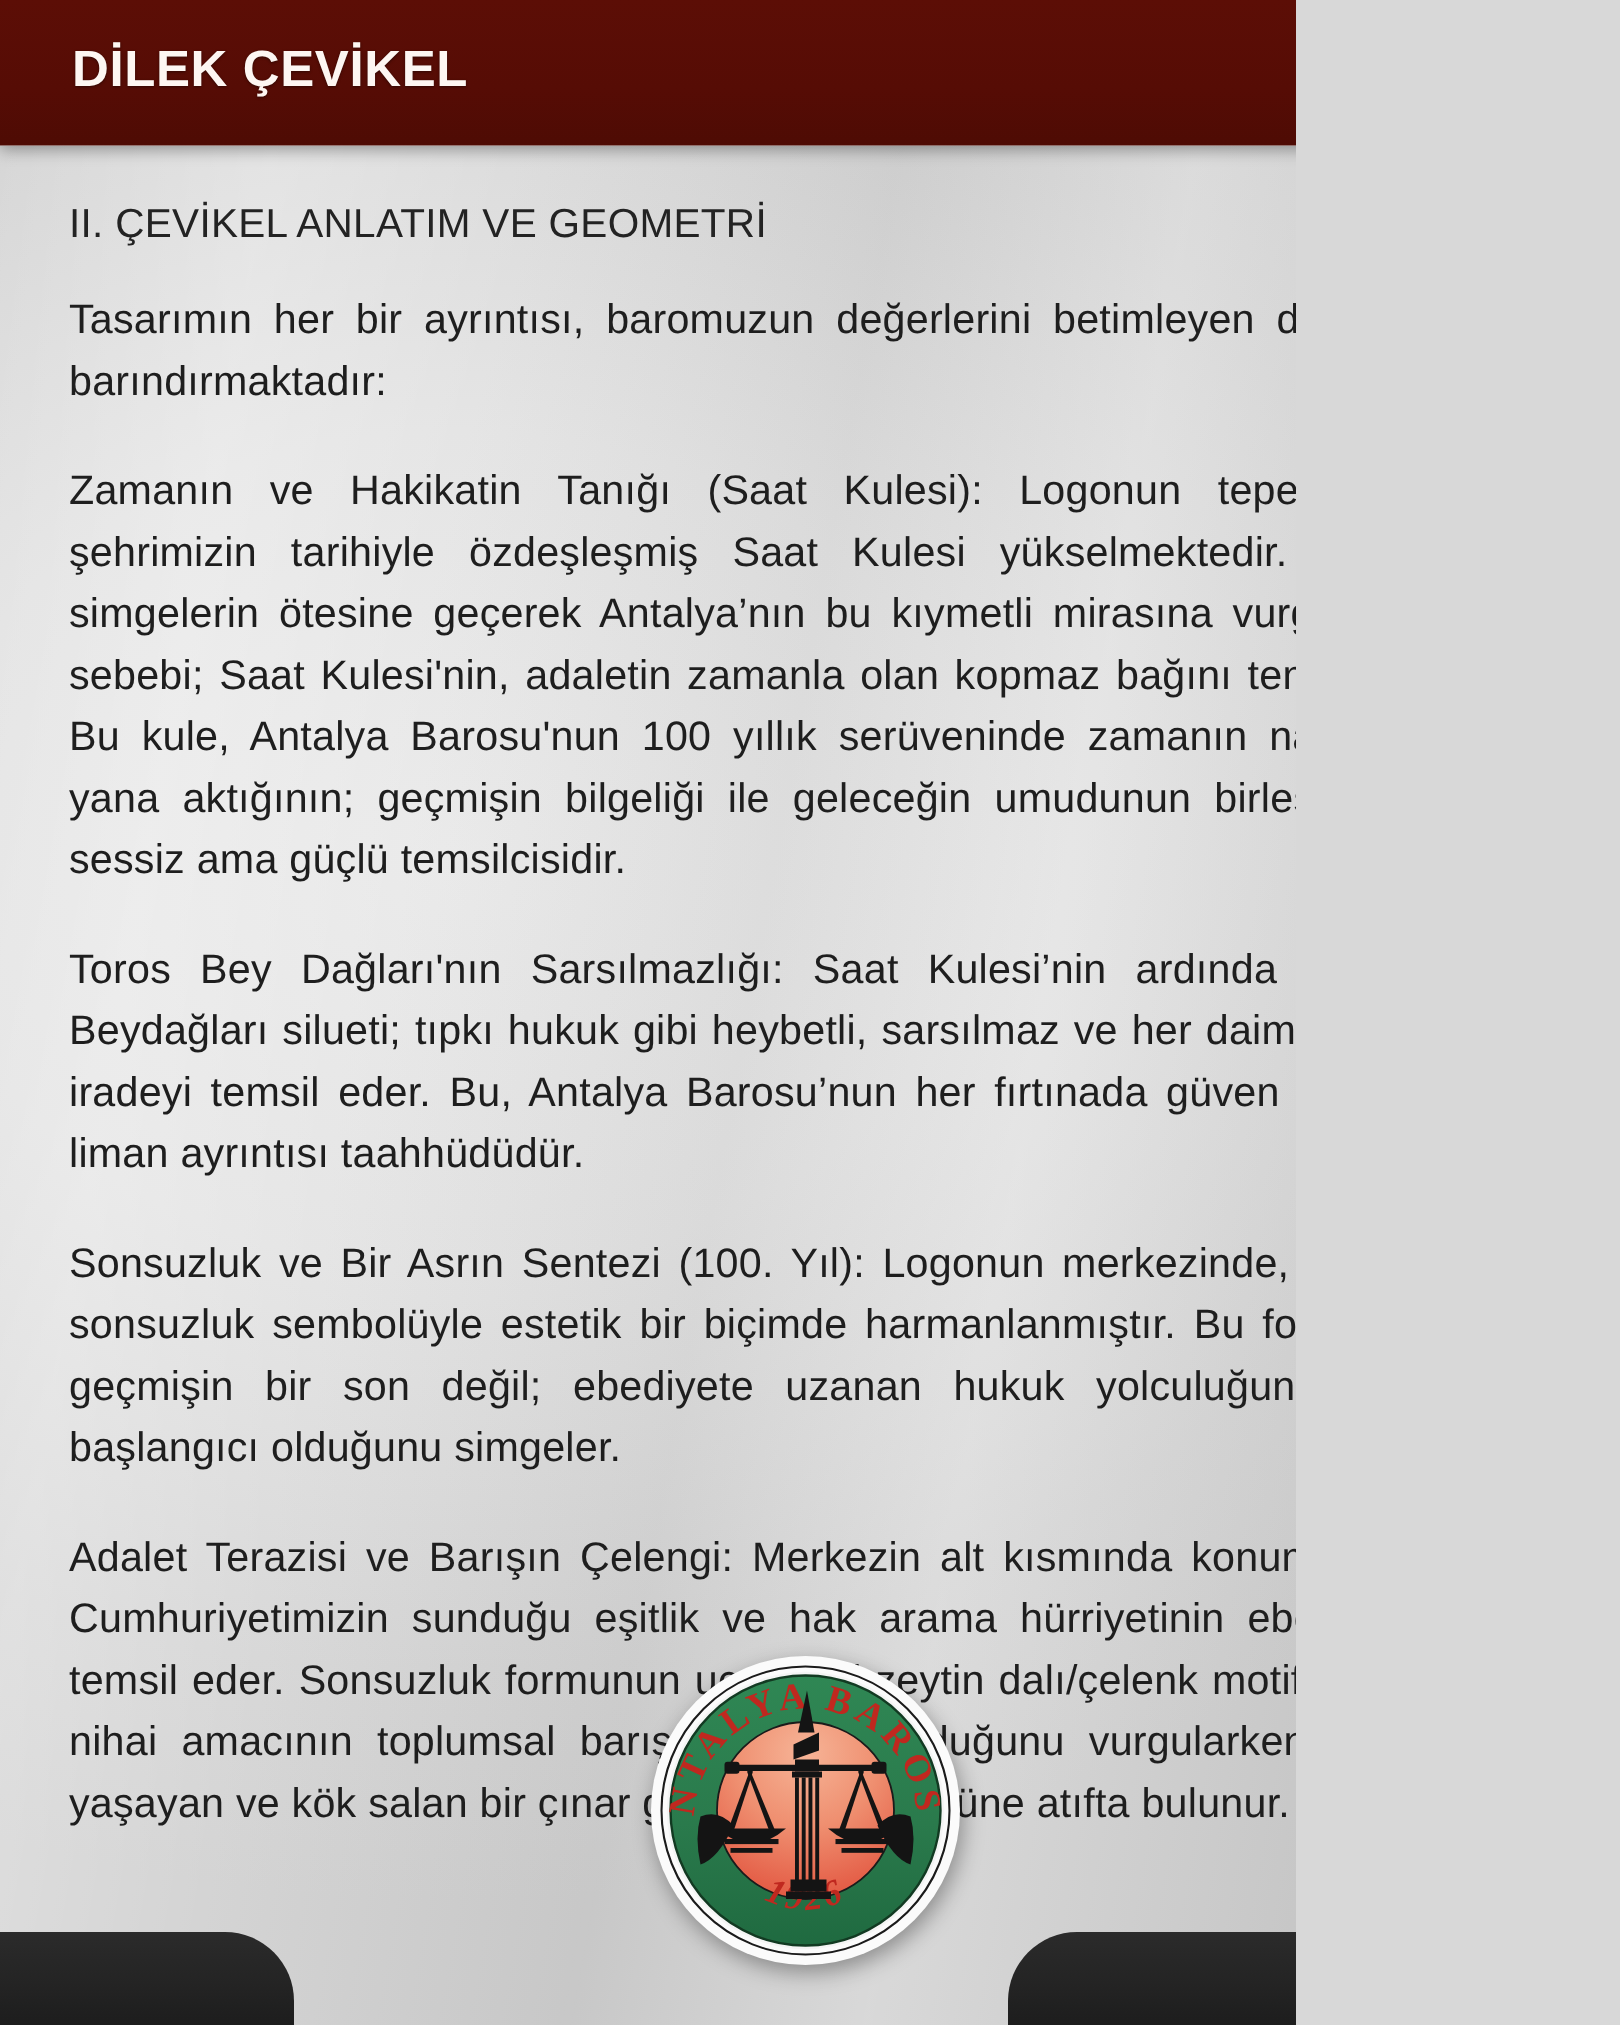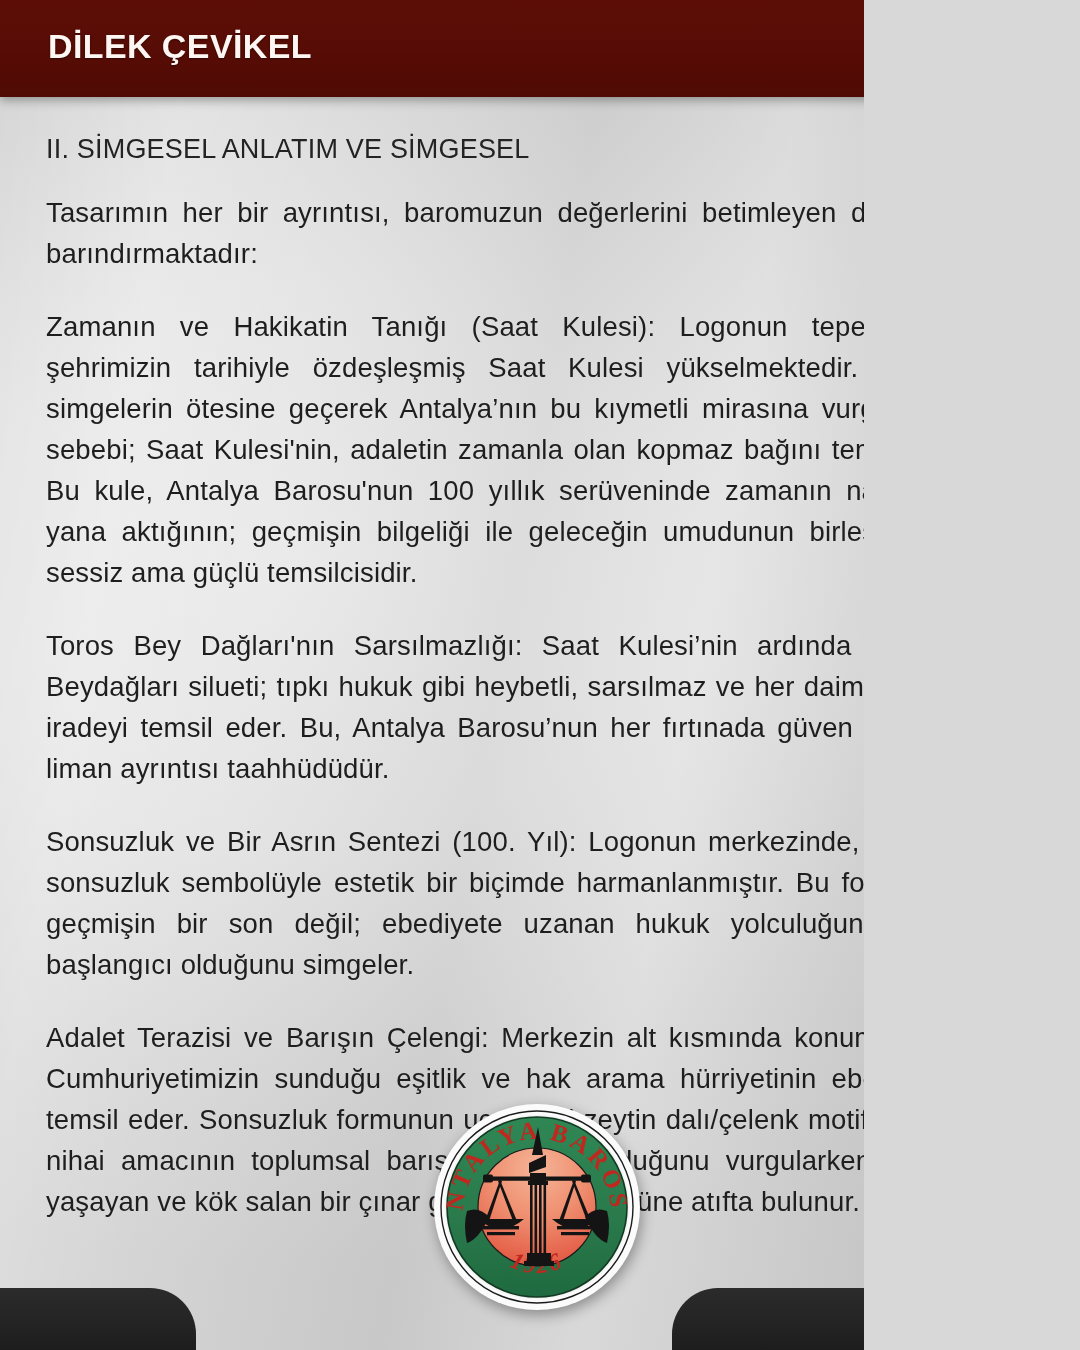--- a/index.html
+++ b/index.html
@@ -153,21 +153,21 @@
 
 <div id="slide">
 
   <div class="header-bar">
     <div class="header-inner">
       <div class="header-title left">DİLEK ÇEVİKEL</div>
     </div>
   </div>
 
   <div class="content">
-    <h2 class="section-heading">II. SİMGESEL ANLATIM VE SİMGESEL</h2>
+    <h2 class="section-heading">II. ÇEVİKEL ANLATIM VE GEOMETRİ</h2>
 
     <div id="par-list">
       <p class="body-par">Tasarımın her bir ayrıntısı, baromuzun değerlerini betimleyen derin anlamlar barındırmaktadır:</p>
       <p class="body-par">Zamanın ve Hakikatin Tanığı (Saat Kulesi): Logonun tepe noktasında, şehrimizin tarihiyle özdeşleşmiş Saat Kulesi yükselmektedir. Klasikleşmiş simgelerin ötesine geçerek Antalya’nın bu kıymetli mirasına vurgu yapmamın sebebi; Saat Kulesi'nin, adaletin zamanla olan kopmaz bağını temsil etmesidir. Bu kule, Antalya Barosu'nun 100 yıllık serüveninde zamanın nasıl adaletten yana aktığının; geçmişin bilgeliği ile geleceğin umudunun birleştiği noktanın sessiz ama güçlü temsilcisidir.</p>
       <p class="body-par">Toros Bey Dağları'nın   Sarsılmazlığı: Saat Kulesi’nin ardında uzanan karlı Beydağları silueti;  tıpkı hukuk gibi heybetli, sarsılmaz ve her daim dimdik duran iradeyi temsil eder. Bu, Antalya Barosu’nun her fırtınada güven veren adil bir liman ayrıntısı taahhüdüdür.</p>
       <p class="body-par">Sonsuzluk ve Bir Asrın Sentezi (100. Yıl): Logonun merkezinde, "200" rakamı sonsuzluk sembolüyle estetik bir biçimde harmanlanmıştır. Bu form, bir asırlık geçmişin bir son değil; ebediyete uzanan hukuk yolculuğunun güçlü bir başlangıcı olduğunu simgeler.</p>
       <p class="body-par">Adalet Terazisi ve Barışın Çelengi: Merkezin alt kısmında konumlanan terazi; Cumhuriyetimizin sunduğu eşitlik ve hak arama hürriyetinin ebedi dengesini temsil eder. Sonsuzluk formunun ucundaki zeytin dalı/çelenk motifi ise; adaletin nihai amacının toplumsal barış ve huzur olduğunu vurgularken, baromuzun yaşayan ve kök salan bir çınar gibi büyüyen gücüne atıfta bulunur.</p>
     </div>
   </div>
 

